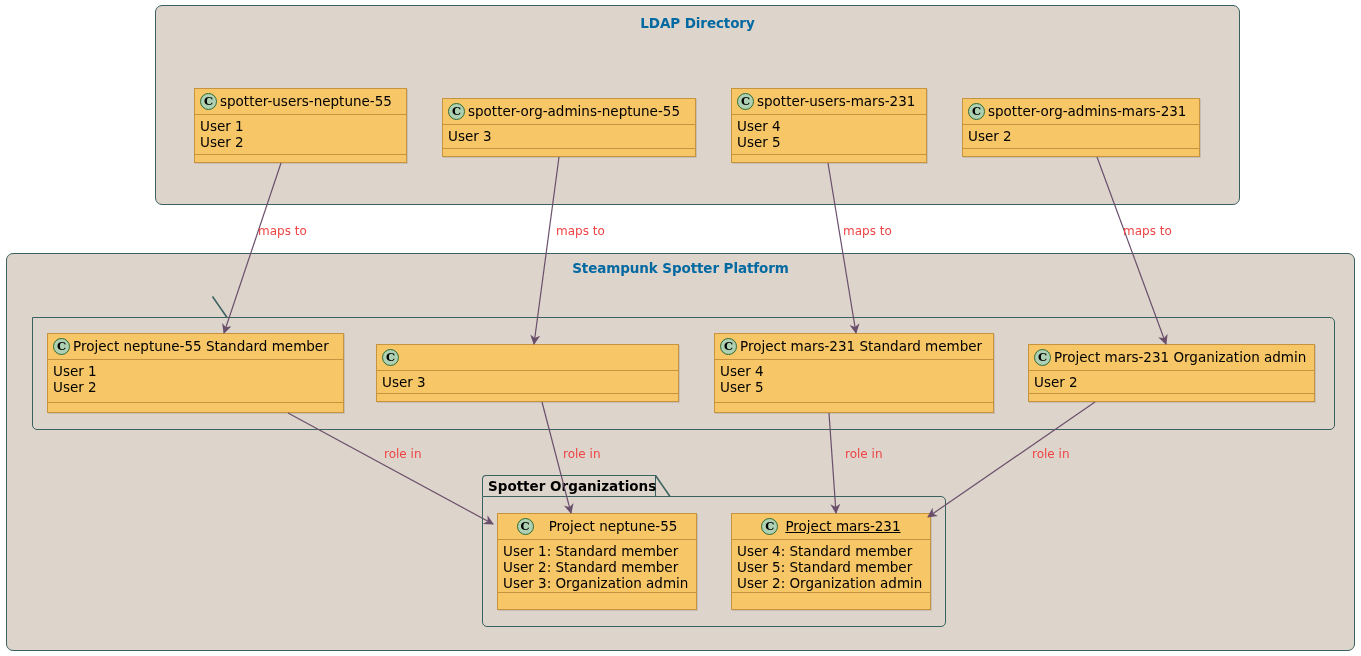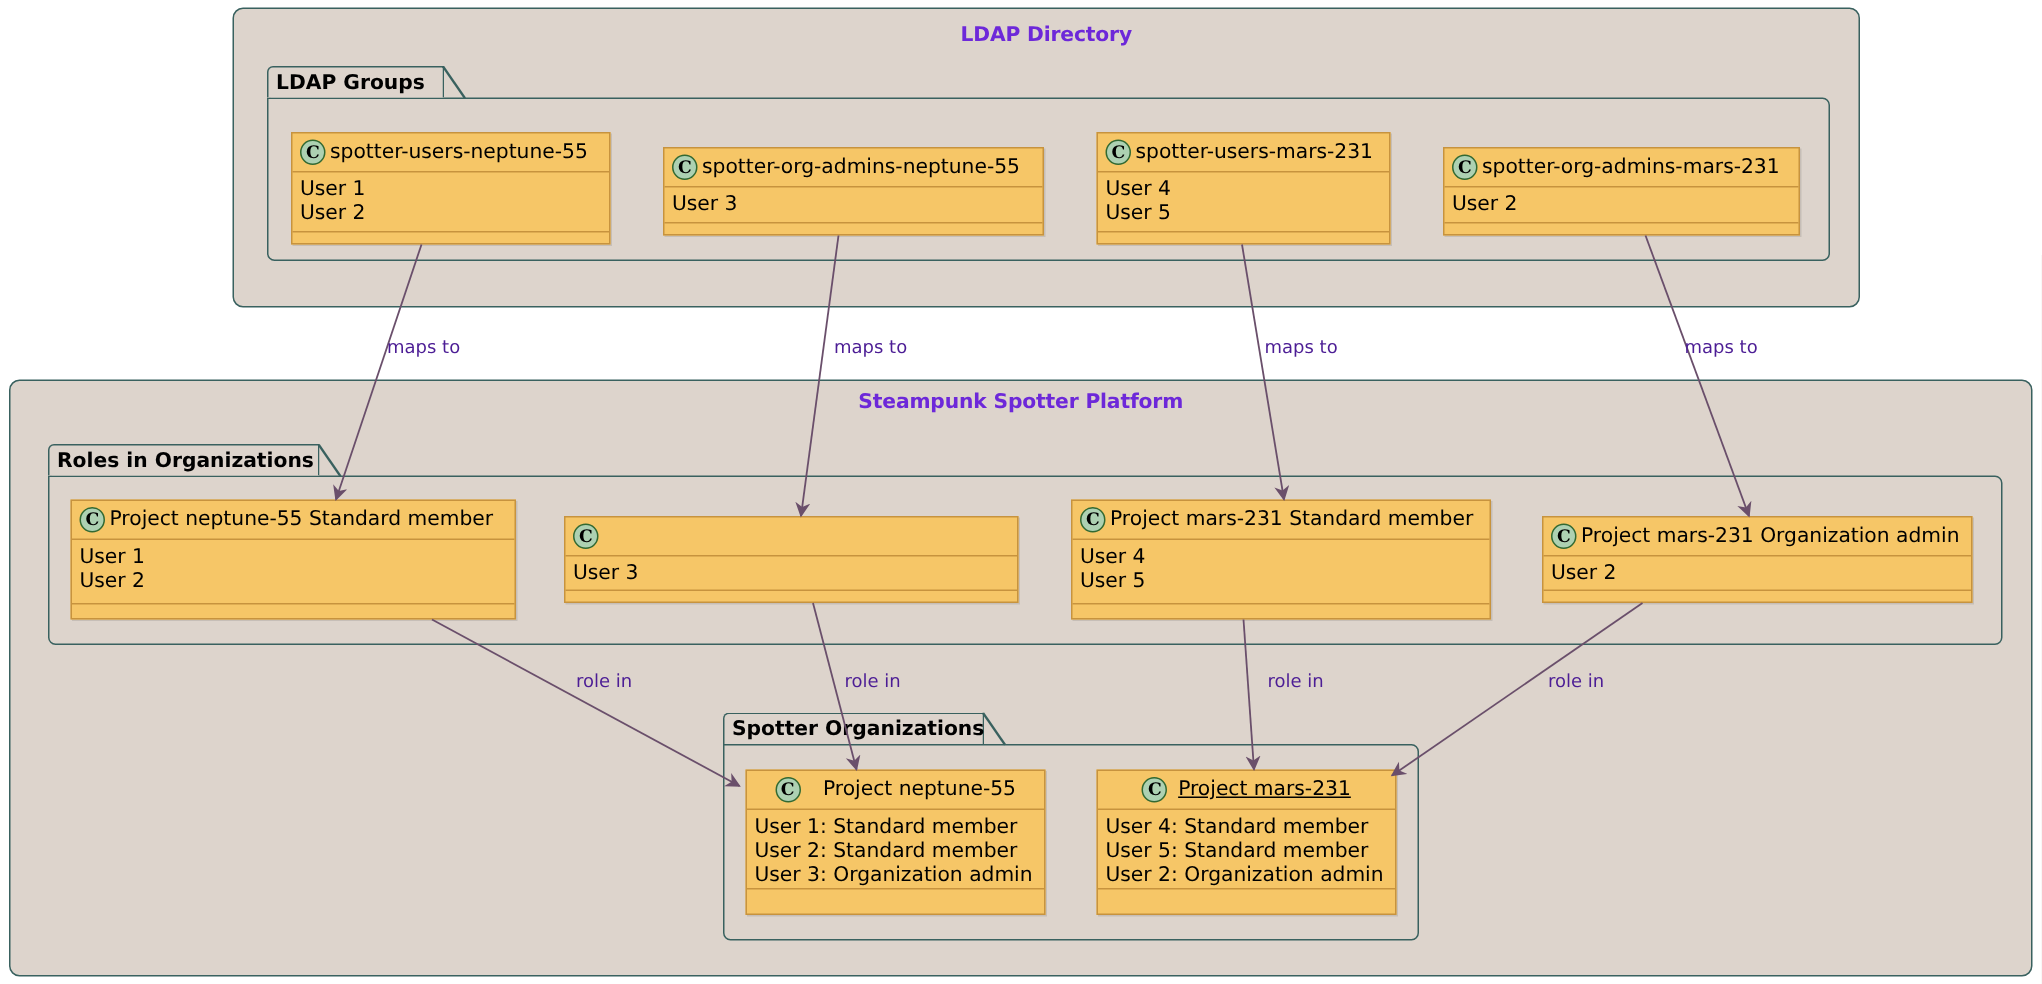--- a/index.html
+++ b/index.html
@@ -37,21 +37,21 @@
     z-index: 1;
   }
   .frame-title {
     position: absolute;
     left: 0;
     right: 0;
     text-align: center;
     font-family: "DejaVu Sans", sans-serif;
     font-weight: bold;
     font-size: 13.5px;
-    color: #6d28d9;
+    color: #0369a1;
     letter-spacing: -0.1px;
   }
 
   
   .pkg {
     position: absolute;
     box-sizing: border-box;
     z-index: 2;
   }
   .pkg-tab {
@@ -145,44 +145,35 @@
     white-space: nowrap;
   }
   .cls-foot {
     height: 9px;
   }
 
   
   .edge-label {
     position: absolute;
     font-size: 12px;
-    color: #4c1d95;
+    color: #ef4444;
     white-space: nowrap;
     z-index: 6;
     font-family: "DejaVu Sans", sans-serif;
   }
 </style>
 </head>
 <body>
 
 <div id="canvas">
 
   <div class="frame" style="left:155px; top:5px; width:1085px; height:200px;">
     <div class="frame-title" style="top:9px;">LDAP Directory</div>
   </div>
 
-  <div class="pkg" style="left:178px; top:44px; width:1042px; height:130px;">
-    <div class="pkg-tab" style="width:118px;">
-      <span>LDAP Groups</span>
-    </div>
-    <svg class="pkg-tab-slant" style="left:117px;" viewBox="0 0 16 22">
-      <path d="M0.5,0.5 L15,21.5" stroke="#39615F" stroke-width="1.5" fill="none"></path>
-    </svg>
-    <div class="pkg-body" style="top:21px; width:1042px; height:109px;"></div>
-  </div>
 
   <div class="cls" style="left:194px; top:88px; width:213px; height:75px;">
     <div class="cls-header">
       <span class="cicon">C</span>
       <span class="cls-title">spotter-users-neptune-55</span>
     </div>
     <div class="cls-body" style="height:40px;">
       <div>User 1</div>
       <div>User 2</div>
     </div>
@@ -221,23 +212,20 @@
       <div>User 2</div>
     </div>
     <div class="cls-foot"></div>
   </div>
 
   <div class="frame" style="left:6px; top:253px; width:1349px; height:398px;">
     <div class="frame-title" style="top:6px;">Steampunk Spotter Platform</div>
   </div>
 
   <div class="pkg" style="left:32px; top:296px; width:1303px; height:134px;">
-    <div class="pkg-tab" style="width:181px;">
-      <span>Roles in Organizations</span>
-    </div>
     <svg class="pkg-tab-slant" style="left:180px;" viewBox="0 0 16 22">
       <path d="M0.5,0.5 L15,21.5" stroke="#39615F" stroke-width="1.5" fill="none"></path>
     </svg>
     <div class="pkg-body" style="top:21px; width:1303px; height:113px;"></div>
   </div>
 
   <div class="cls" style="left:47px; top:333px; width:297px; height:80px;">
     <div class="cls-header">
       <span class="cicon">C</span>
       <span class="cls-title">Project neptune-55 Standard member</span>

